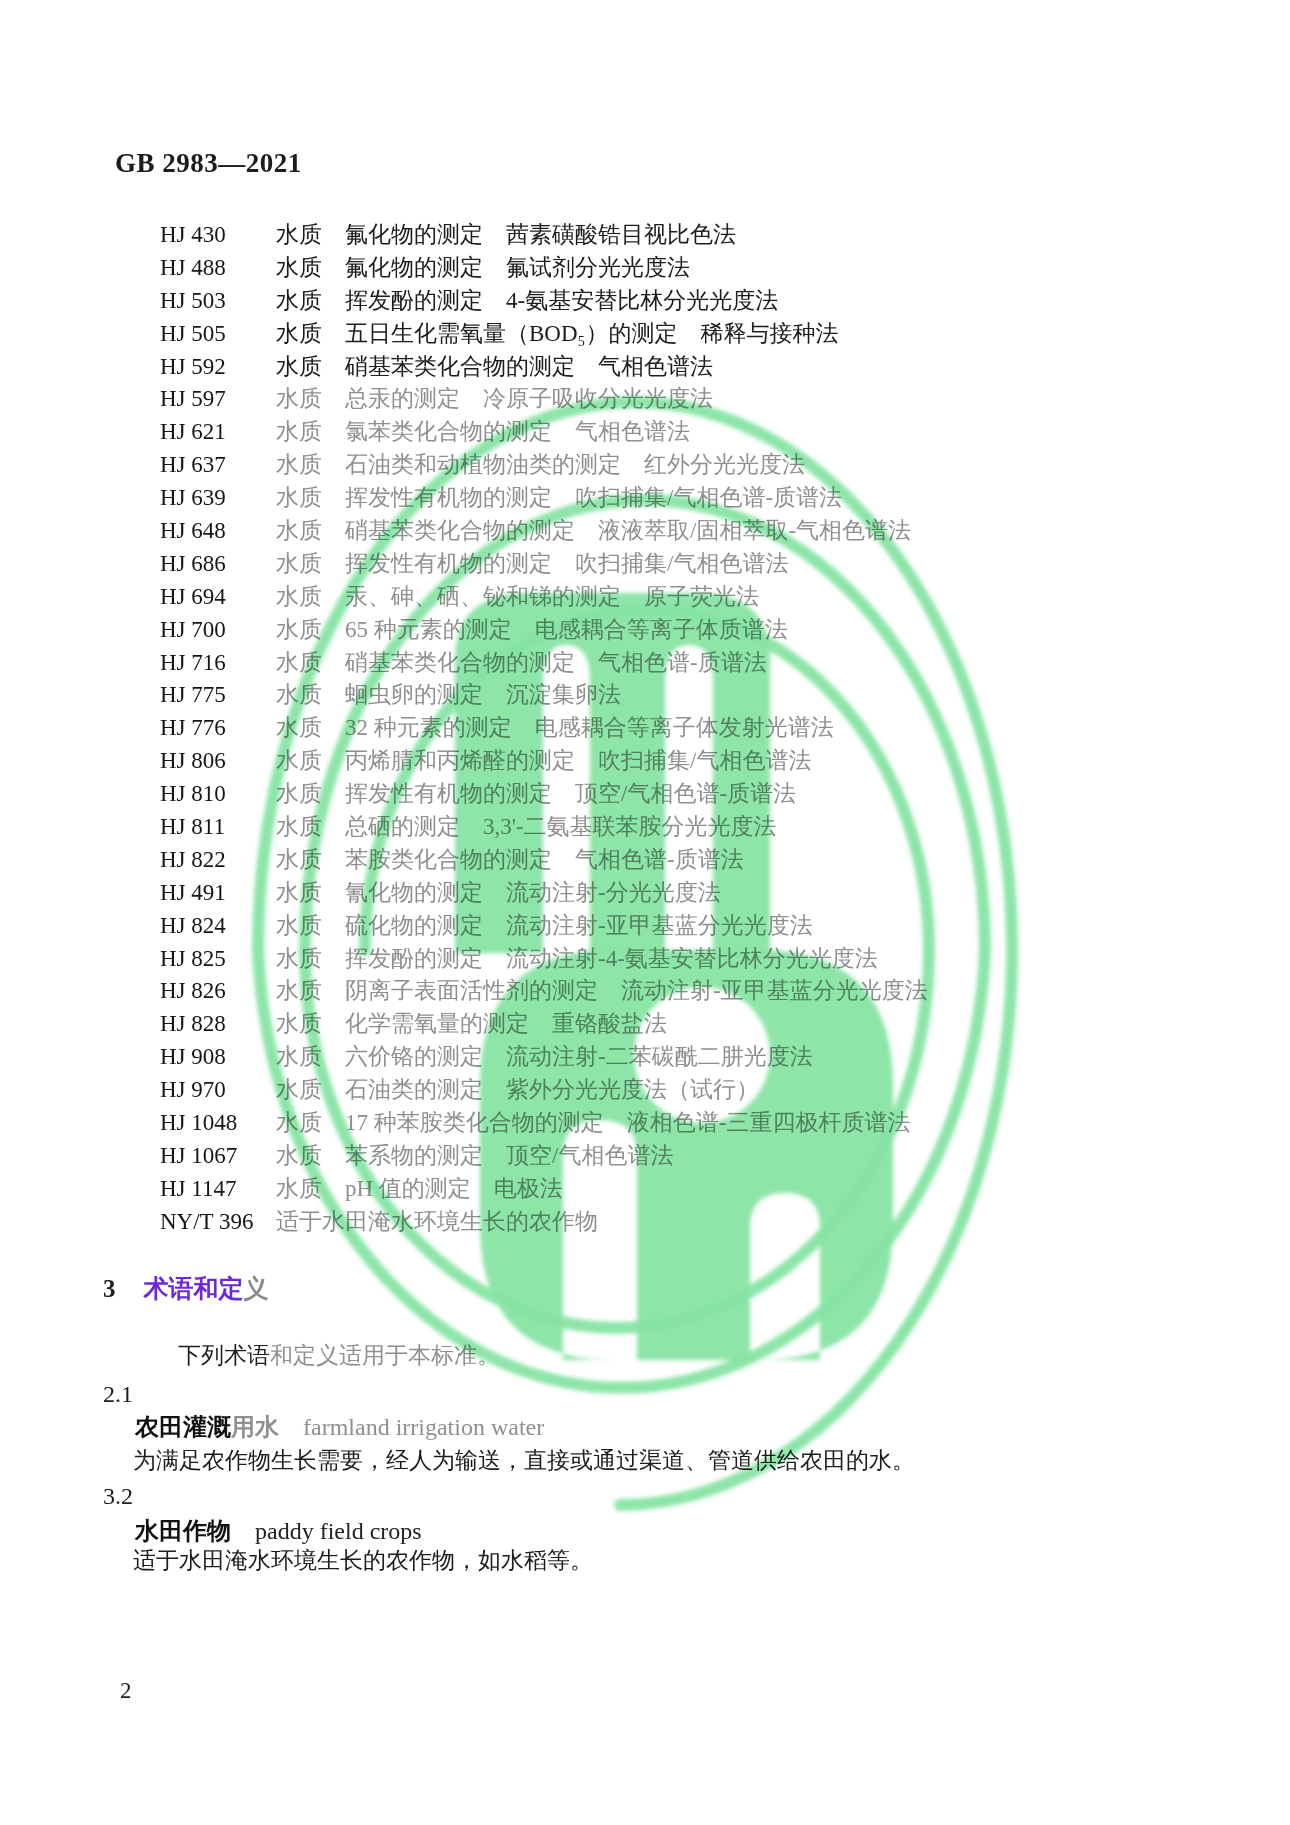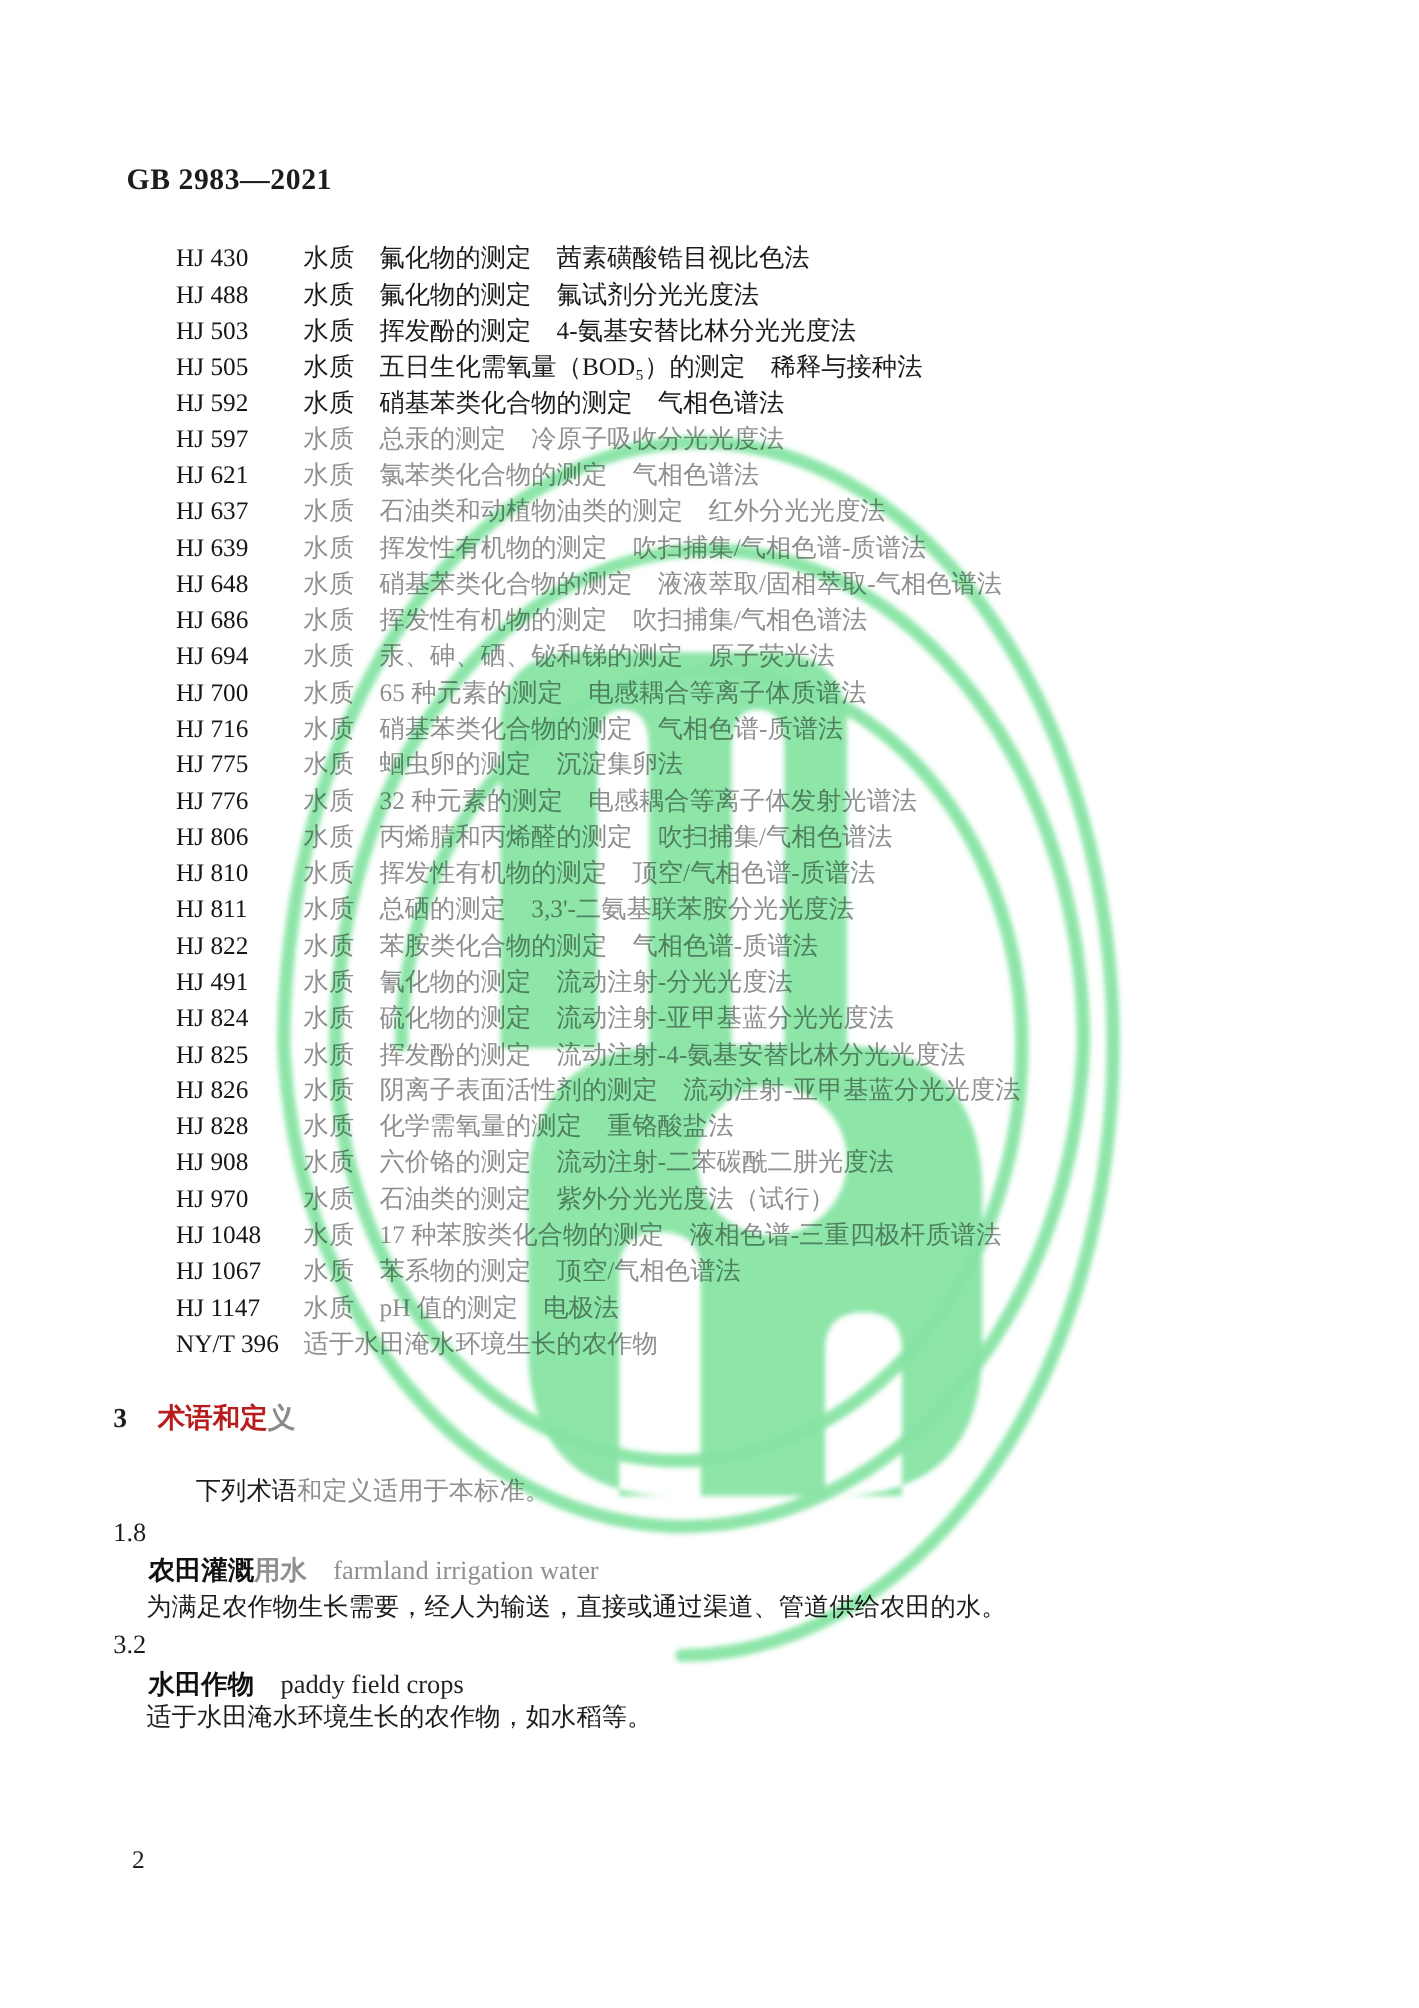--- a/index.html
+++ b/index.html
@@ -29,21 +29,21 @@
   .term-id{position:absolute;left:103px;font-size:24px;}
   .term-line{position:absolute;left:135px;font-size:24px;white-space:nowrap;}
   .term-def{position:absolute;left:133px;font-size:23px;white-space:nowrap;}
   
   .seg-cn{color:#1c1c1c;}
   .seg-cn-dim{color:#8f8f8f;}
   .seg-term{font-weight:bold;color:#111;}
   .seg-term-dim{font-weight:bold;color:#8f8f8f;}
   .seg-en{color:#222;}
   .seg-en-dim{color:#8f8f8f;}
-  .seg-h{color:#b91c1c;}
+  .seg-h{color:#6d28d9;}
   .seg-h-dim{color:#8a8a8a;}
   
   #page-number{position:absolute;left:120px;top:1678px;font-size:23px;color:#222;}
   
   #watermark{
     position:absolute;left:0;top:0;width:1290px;height:1825px;
     pointer-events:none;
     mix-blend-mode:multiply;
     opacity:.92;
   }
@@ -182,21 +182,21 @@
       </div>
     </div>
 
   <div id="sec3-heading">
     <span class="sec-no">3</span><span id="sec3-heading-text"><span class="seg-h">术语和定</span><span class="seg-h-dim">义</span></span>
   </div>
 
   <div id="sec3-intro"><span class="seg-cn">下列术语</span><span class="seg-cn-dim">和定义适用于本标准。</span></div>
 
   <div id="terms-container">
-      <div class="term-id" style="top: 1381px;">1.8</div>
+      <div class="term-id" style="top: 1381px;">2.1</div>
       <div class="term-line" style="top: 1411px;"><span class="seg-term">农田灌溉</span><span class="seg-term-dim">用水</span><span class="seg-en-dim">　farmland irrigation water</span></div>
       <div class="term-def" style="top: 1445px;">为满足农作物生长需要，经人为输送，直接或通过渠道、管道供给农田的水。</div>
       <div class="term-id" style="top: 1483px;">3.2</div>
       <div class="term-line" style="top: 1515px;"><span class="seg-term">水田作物</span><span class="seg-en">　paddy field crops</span></div>
       <div class="term-def" style="top: 1545px;">适于水田淹水环境生长的农作物，如水稻等。</div>
     </div>
 
   <div id="page-number">2</div>
 
   <svg id="watermark" viewBox="0 0 1290 1825" xmlns="http://www.w3.org/2000/svg">

